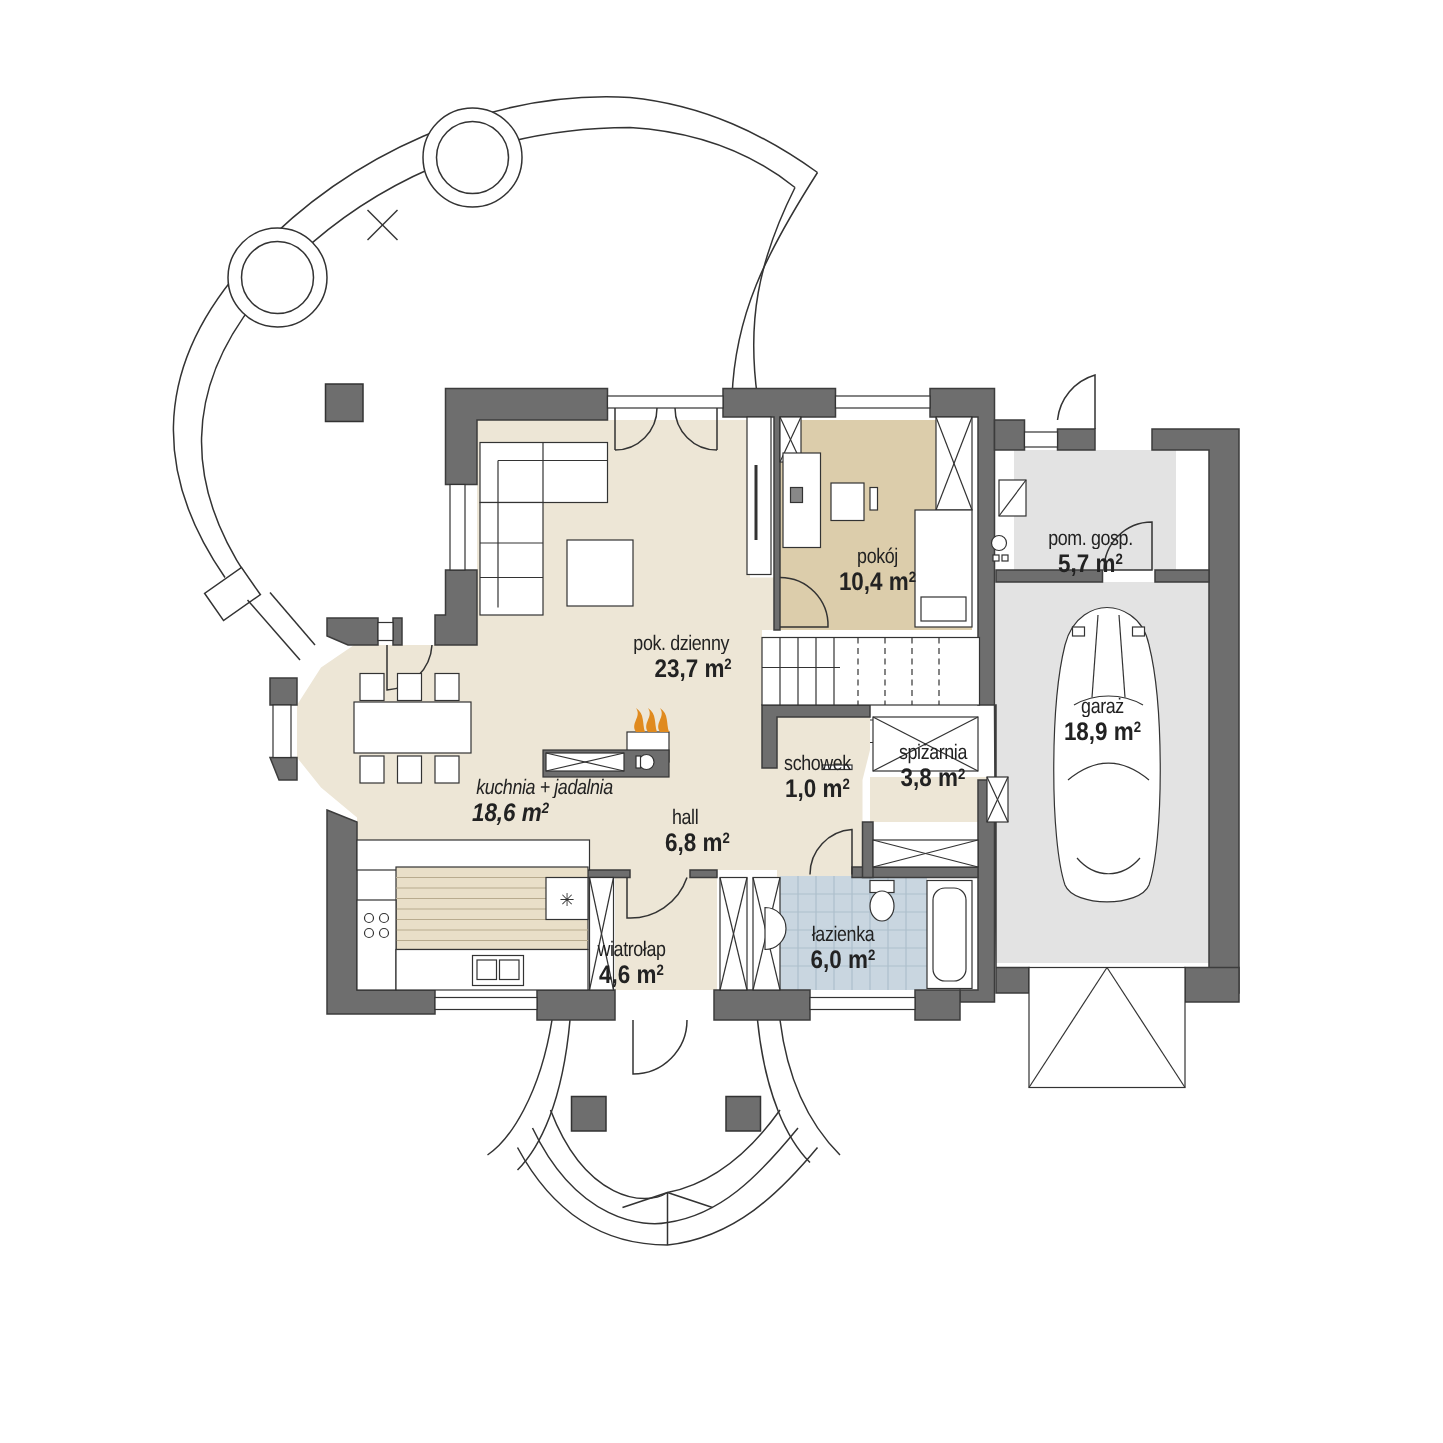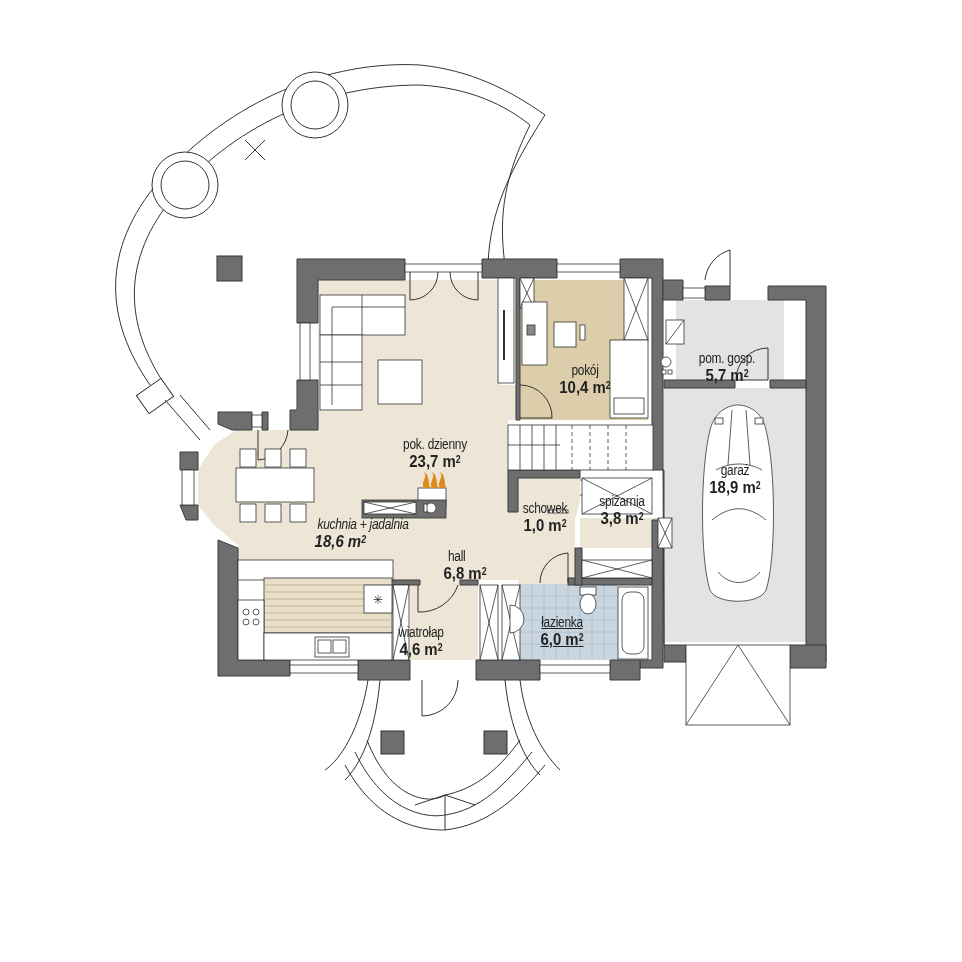--- a/index.html
+++ b/index.html
@@ -264,21 +264,21 @@
     </g>
   </g>
 
   <g fill="#e08a1e">
     <path d="M424,488 C420,482 428,478 424,472 C430,476 428,482 430,488 Z"></path>
     <path d="M432,488 C428,482 436,478 432,472 C438,476 436,482 438,488 Z"></path>
     <path d="M440,488 C436,482 444,478 440,472 C446,476 444,482 446,488 Z"></path>
   </g>
 </svg>
 
-<div class="lbl" style="left:375px;top:436px;width:120px;">
+<div class="lbl" style="left:375px;top:420px;width:120px;text-align:right;">
   <span class="name">pok. dzienny</span>
   <span class="area"><span>23,7 m</span><sup>2</sup></span>
 </div>
 <div class="lbl" style="left:540px;top:350px;width:90px;margin-top:12px;">
   <span class="name">pokój</span>
   <span class="area"><span>10,4 m</span><sup>2</sup></span>
 </div>
 <div class="lbl" style="left:682px;top:310px;width:90px;margin-top:40px;">
   <span class="name">pom. gosp.</span>
   <span class="area"><span>5,7 m</span><sup>2</sup></span>
@@ -292,24 +292,24 @@
   <span class="area"><span>1,0 m</span><sup>2</sup></span>
 </div>
 <div class="lbl" style="left:580px;top:493px;width:84px;">
   <span class="name">spiżarnia</span>
   <span class="area"><span>3,8 m</span><sup>2</sup></span>
 </div>
 <div class="lbl" style="left:298px;top:516px;width:130px;font-style:italic;">
   <span class="name">kuchnia + jadalnia</span>
   <span class="area" style="text-align:left;padding-left:10px;"><span>18,6 m</span><sup>2</sup></span>
 </div>
-<div class="lbl" style="left:425px;top:548px;width:80px;">
+<div class="lbl" style="left:425px;top:536px;width:80px;">
   <span class="name" style="text-align:left;padding-left:20px;">hall</span>
   <span class="area"><span>6,8 m</span><sup>2</sup></span>
 </div>
 <div class="lbl" style="left:381px;top:624px;width:80px;">
   <span class="name">wiatrołap</span>
   <span class="area"><span>4,6 m</span><sup>2</sup></span>
 </div>
-<div class="lbl" style="left:522px;top:614px;width:80px;text-decoration:underline;">
+<div class="lbl" style="left:522px;top:614px;width:80px;">
   <span class="name">łazienka</span>
   <span class="area"><span>6,0 m</span><sup>2</sup></span>
 </div>
 
 </body></html>

